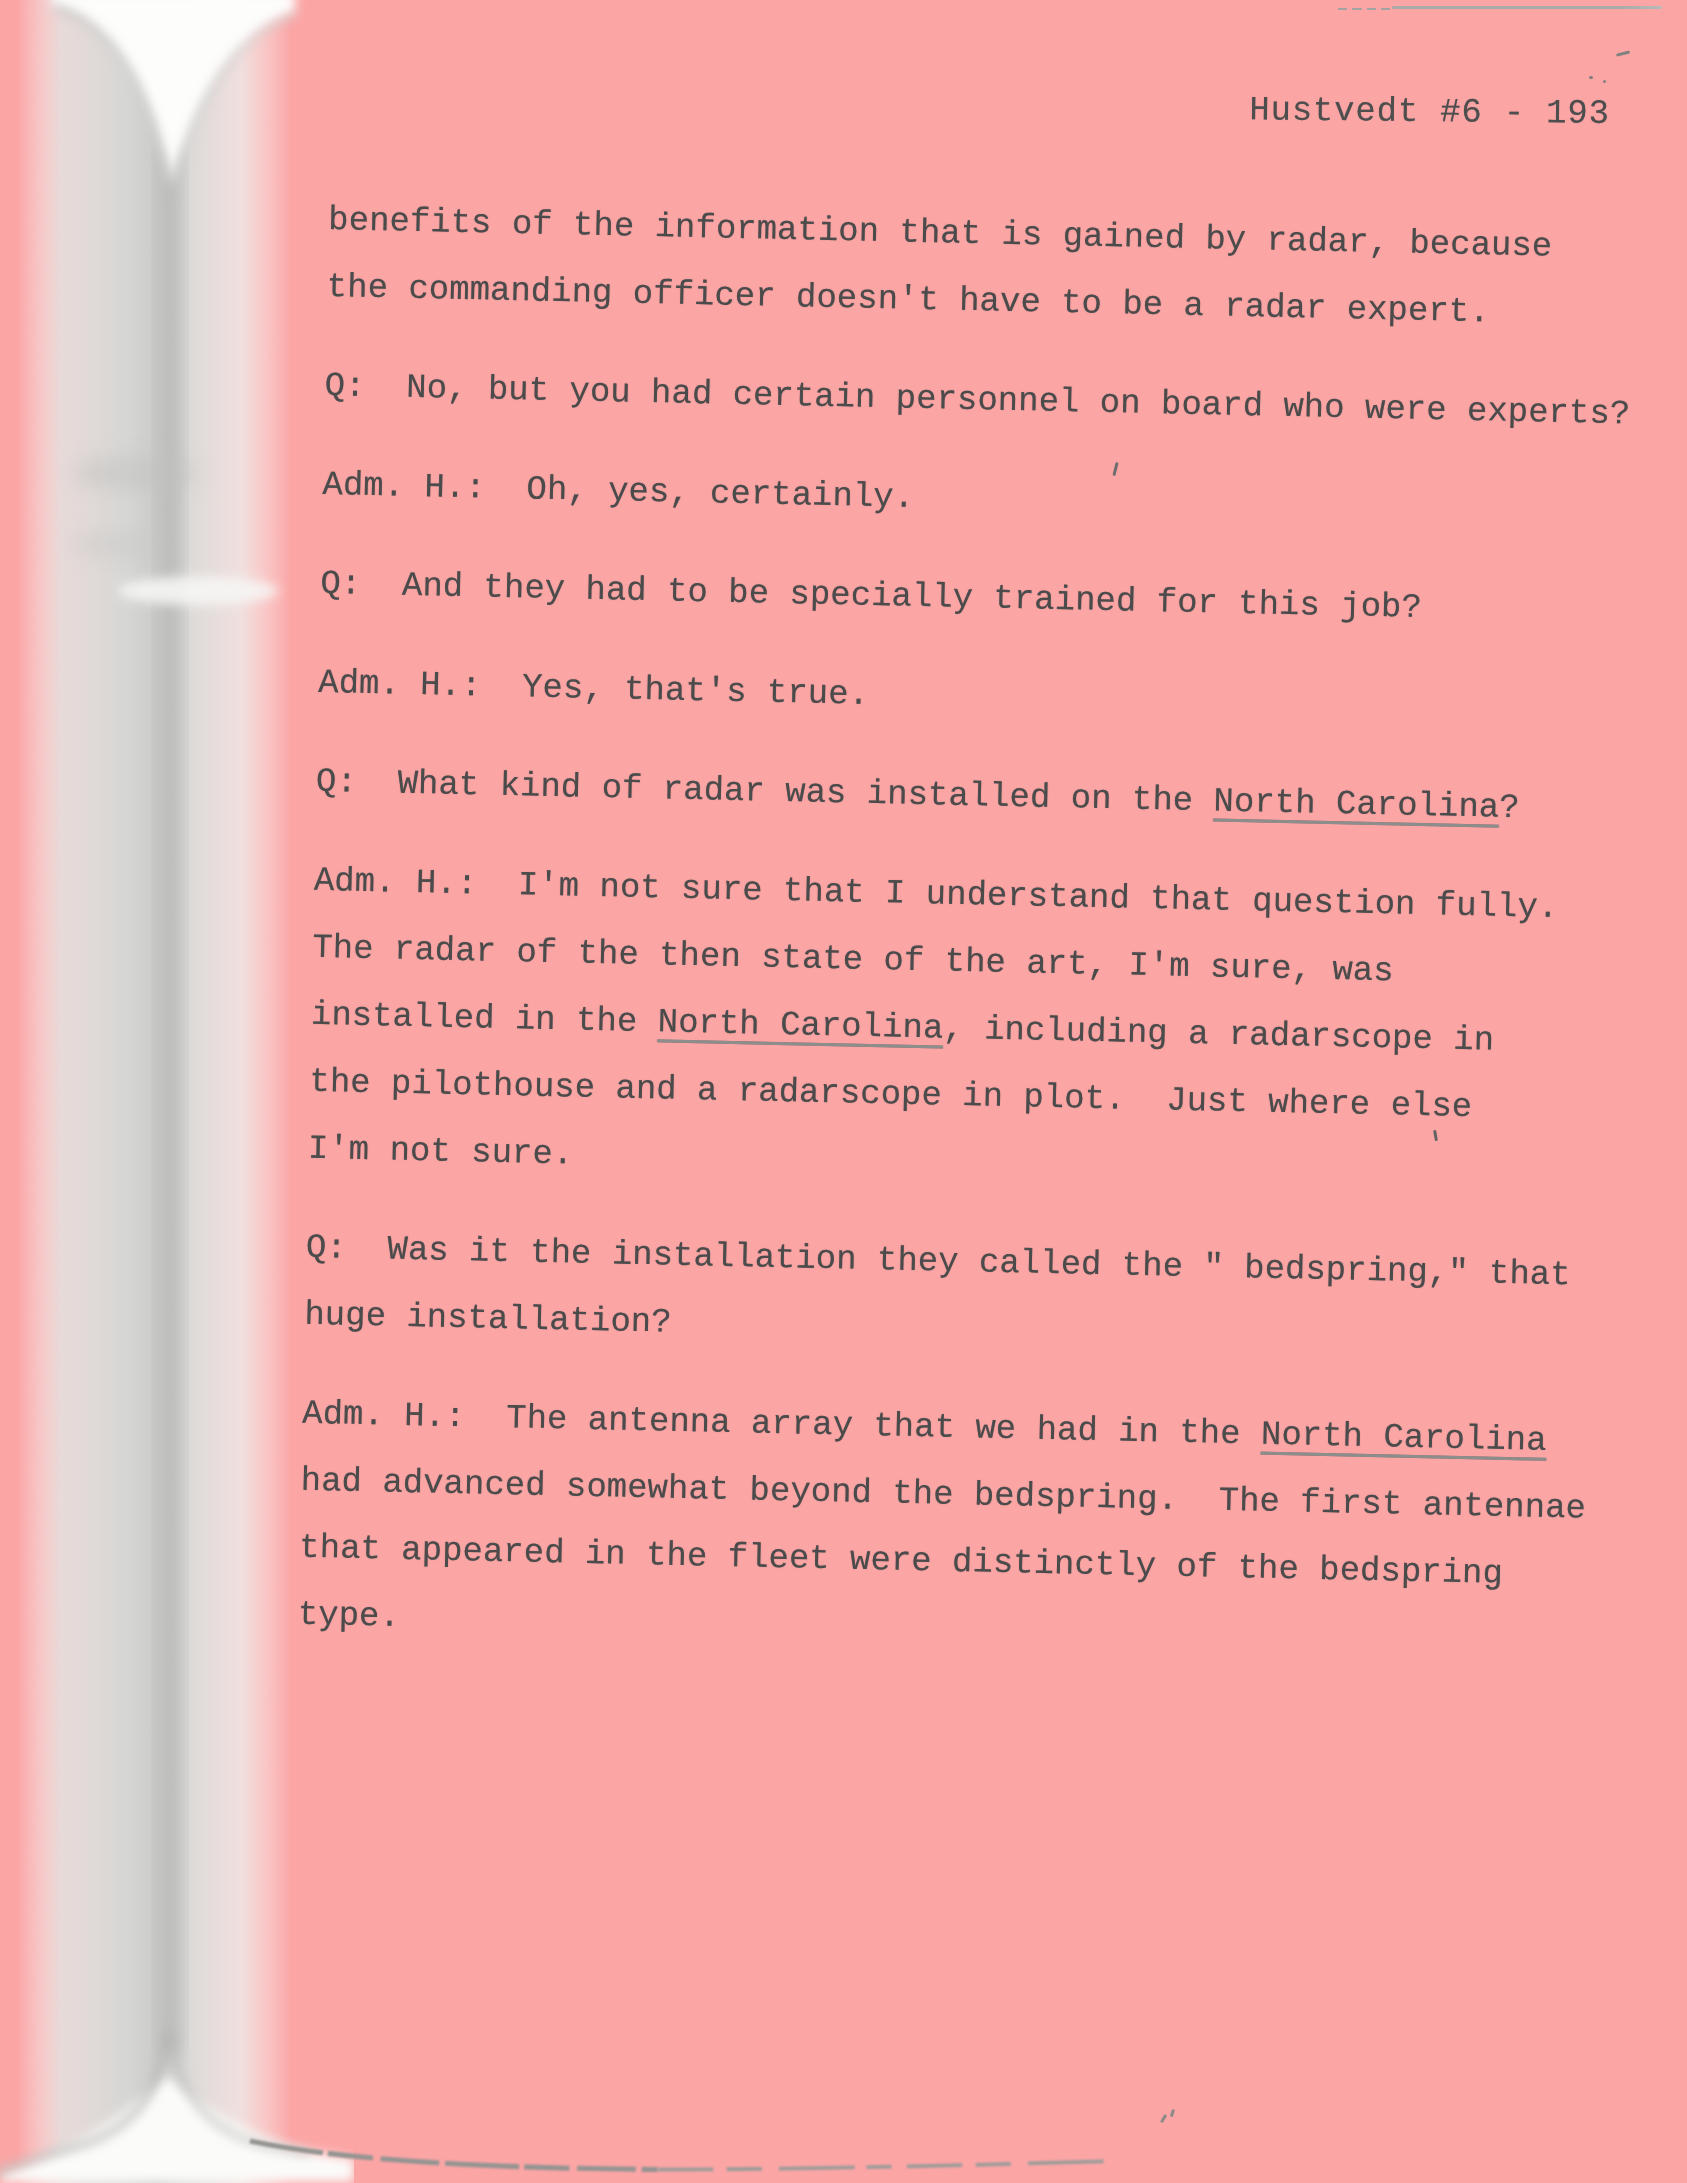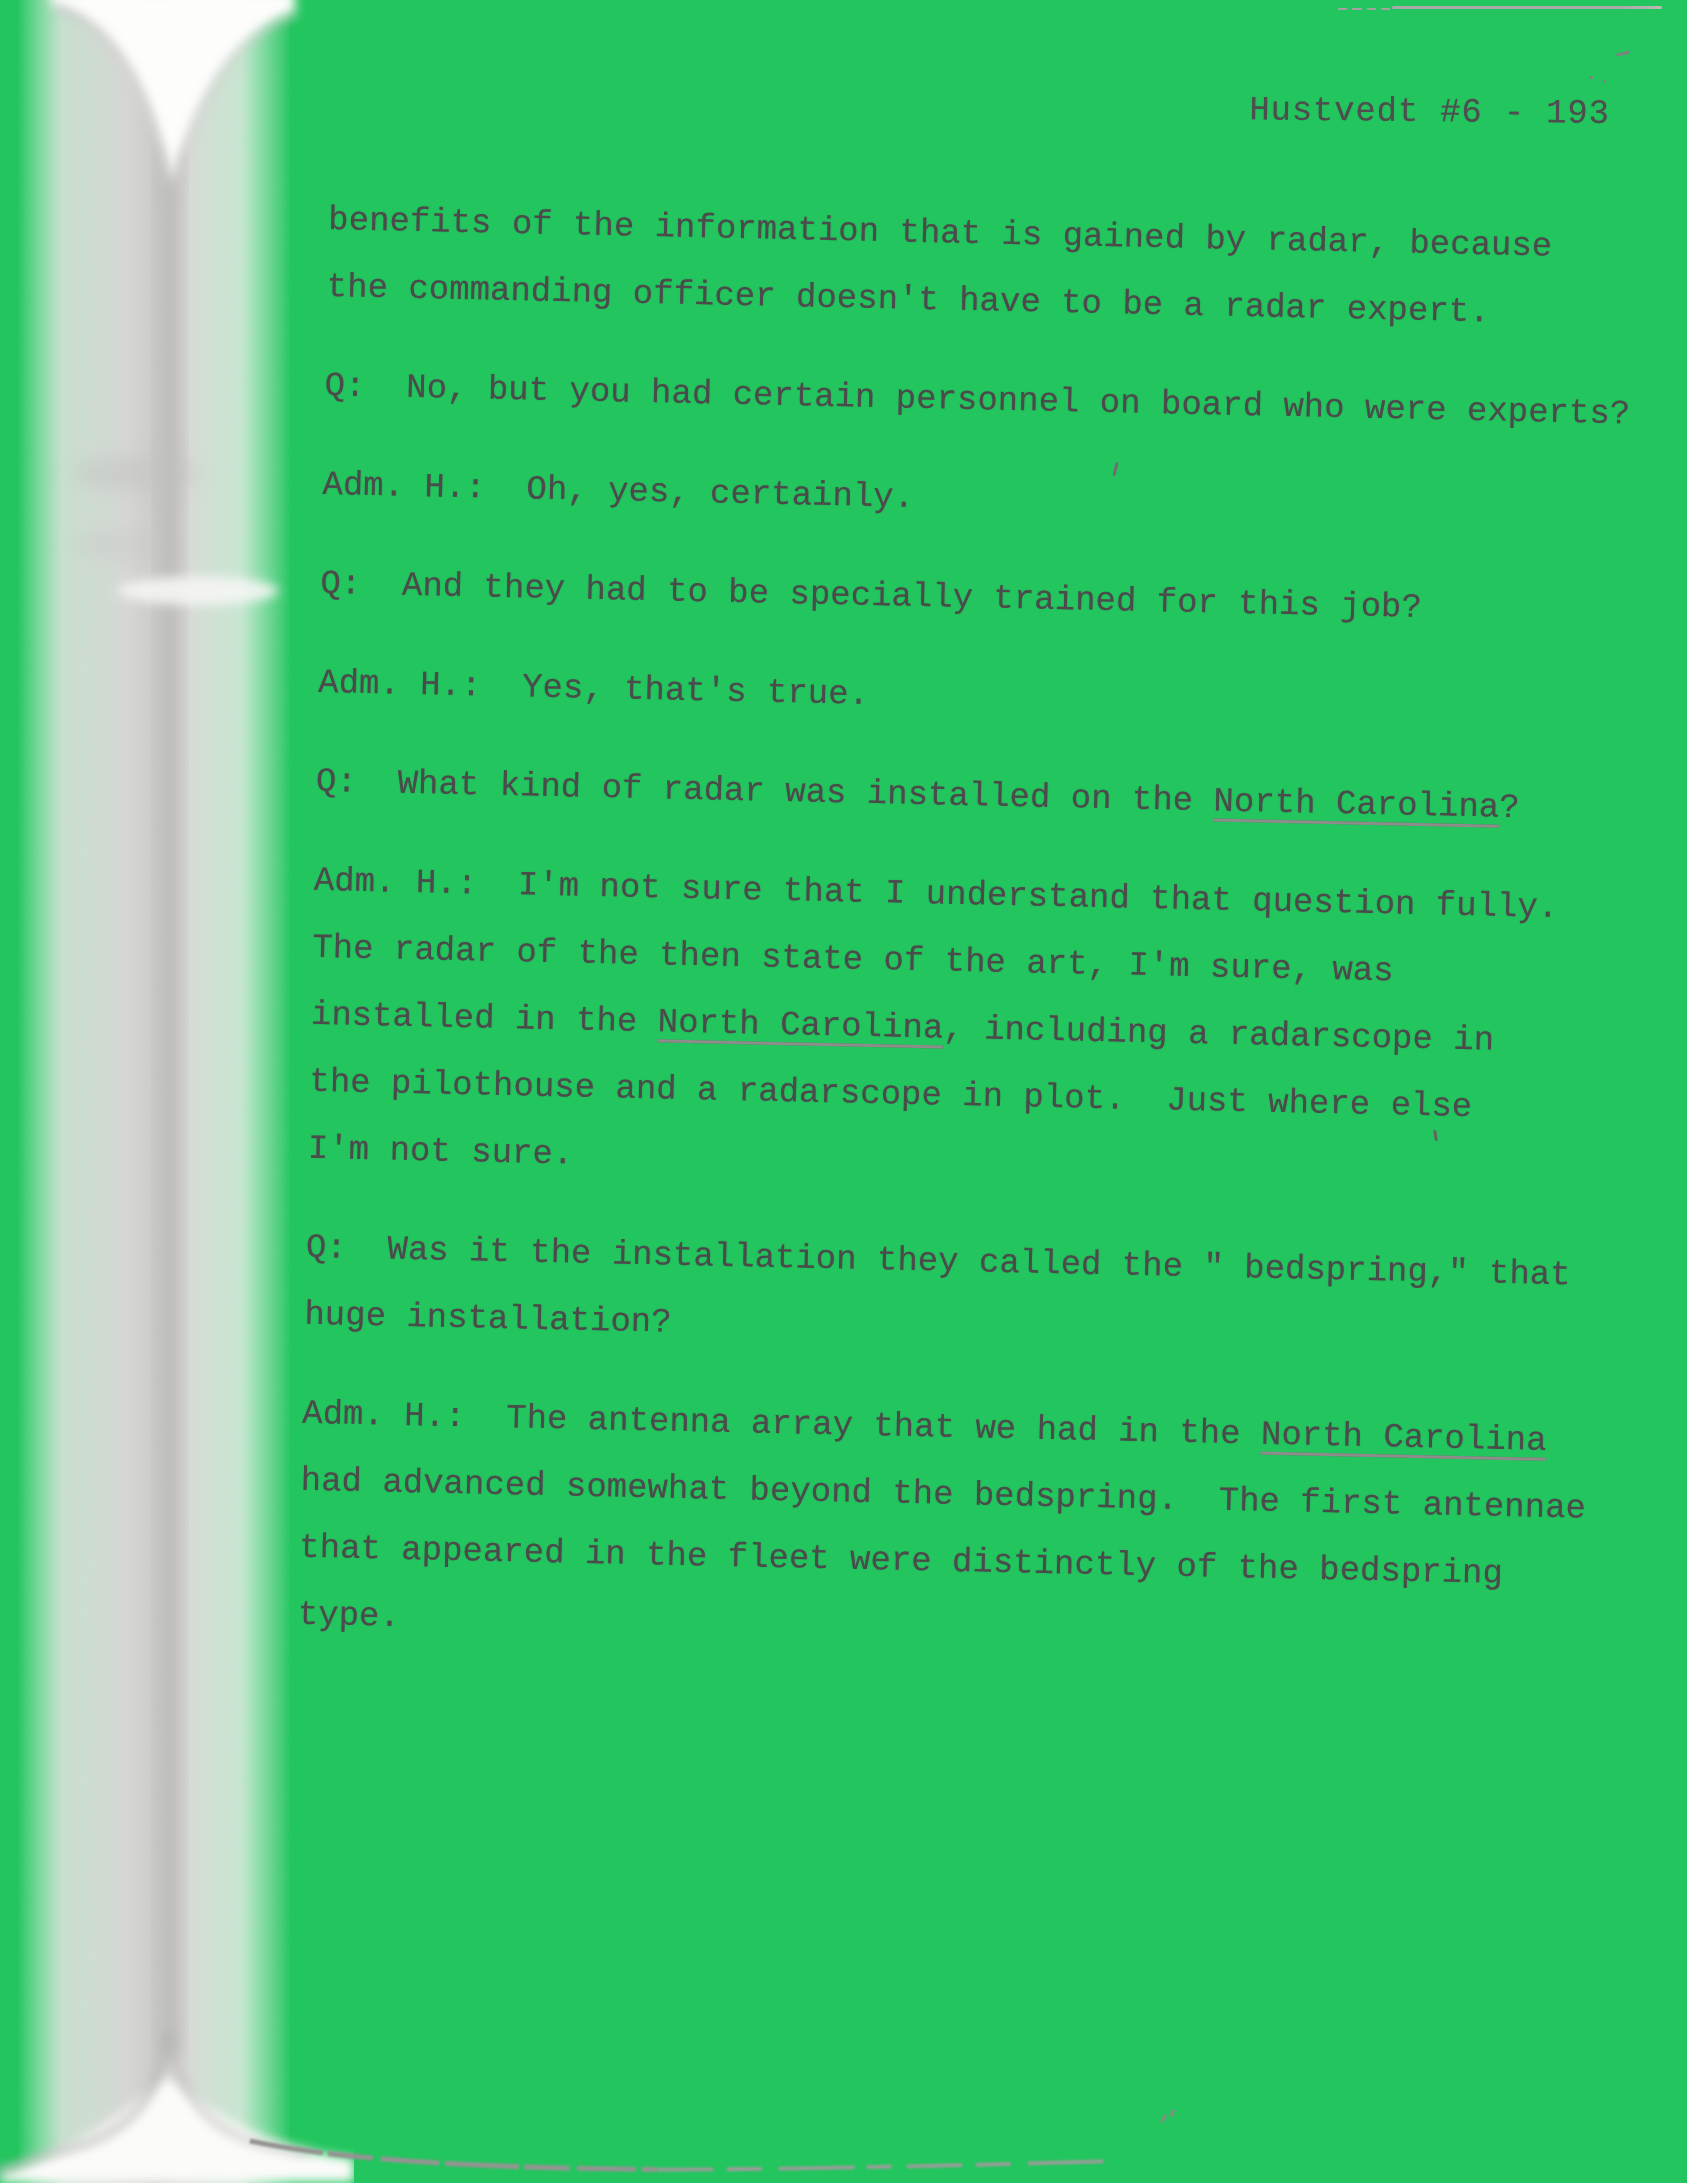--- a/index.html
+++ b/index.html
@@ -4,21 +4,21 @@
 <style>
   html,body{margin:0;padding:0;}
   body{
     width:1687px;height:2183px;
     background:#ffffff;
     font-family:"Liberation Mono","DejaVu Sans Mono",monospace;
     overflow:hidden;
   }
   .page{
     position:relative;width:1687px;height:2183px;
-    background:#22c55e;overflow:hidden;font-family:Liberation Mono, monospace;
+    background:#fca5a5;overflow:hidden;font-family:Liberation Mono, monospace;
   }
   
   .gutter-svg{position:absolute;left:0;top:0;z-index:1;}
   
   .top-edge-line{
     position:absolute;left:1392px;top:5.9px;width:270px;height:3.4px;
     background:linear-gradient(to right,#a9a9a7 0 84%,#b9b9b7);
     border-radius:1.7px;z-index:3;
   }
   .top-edge-dashes{

